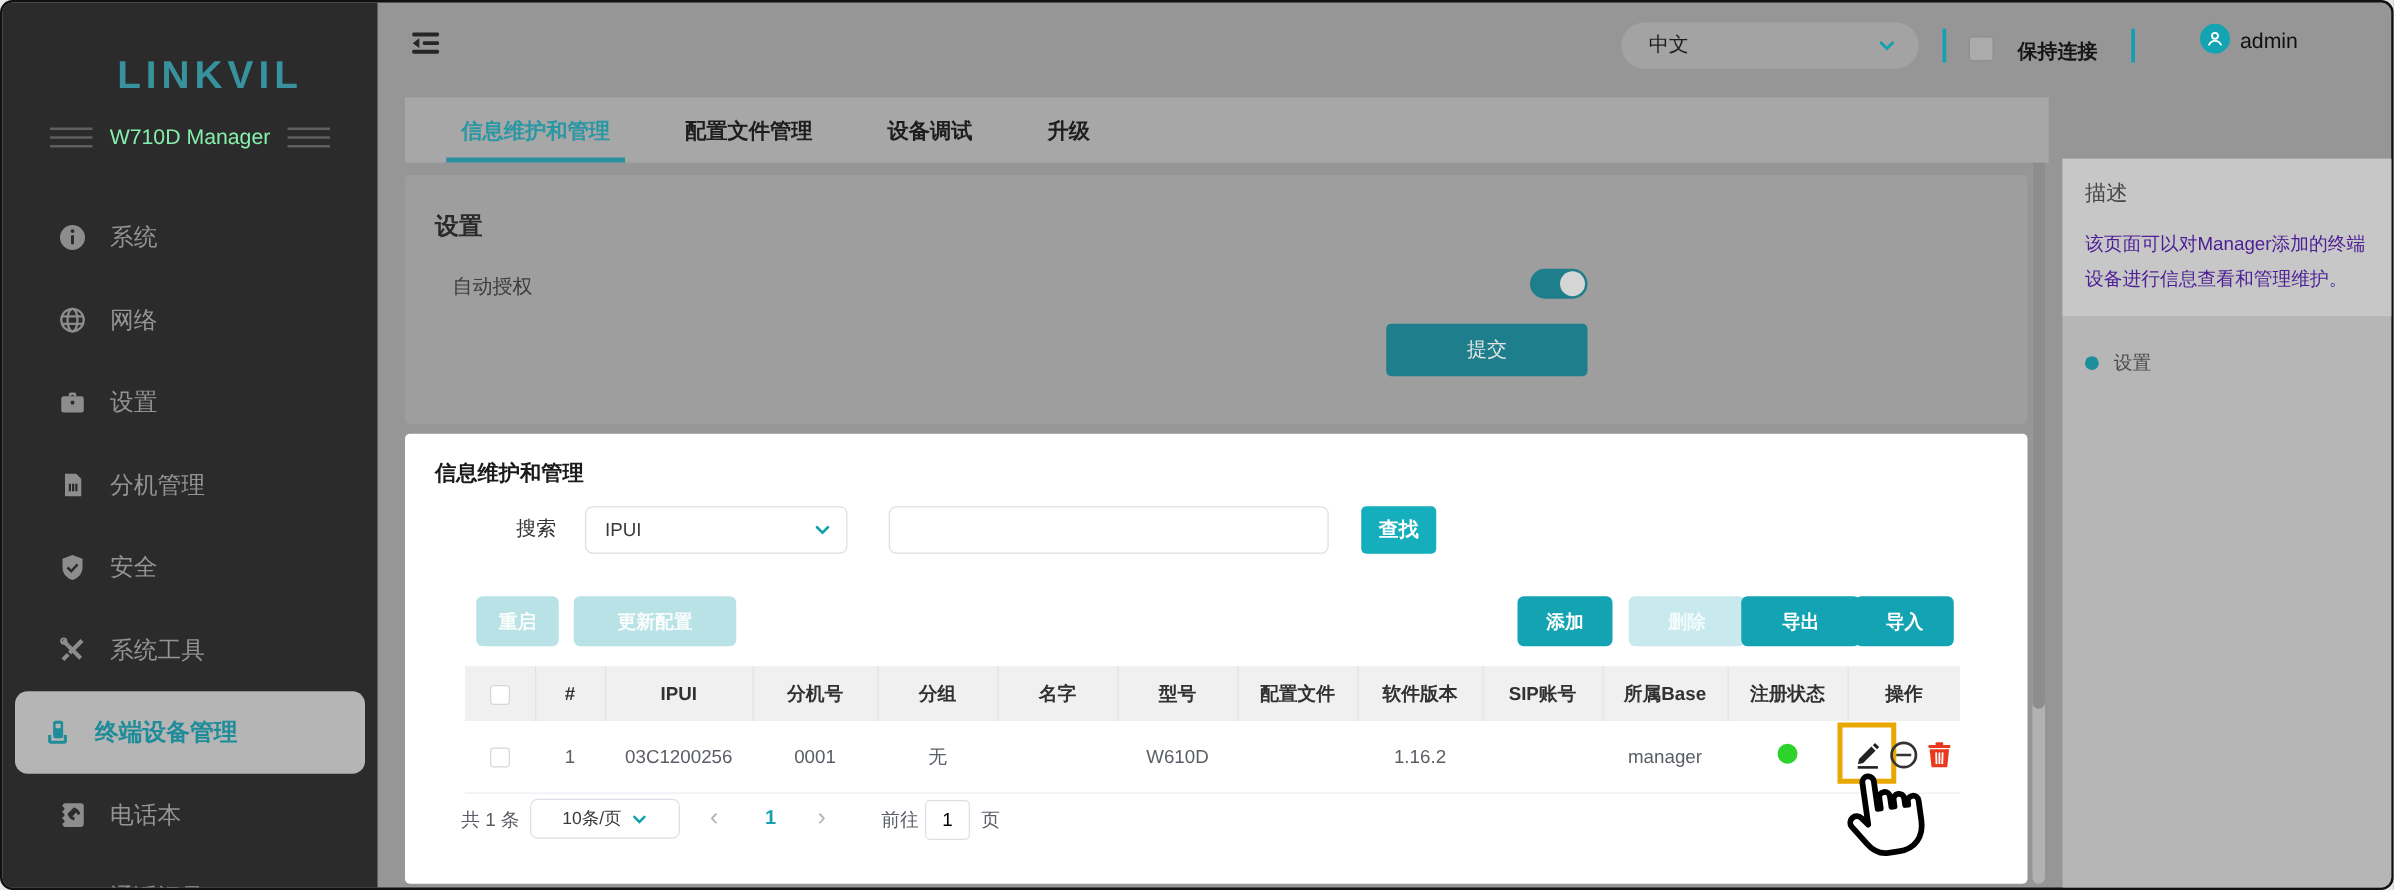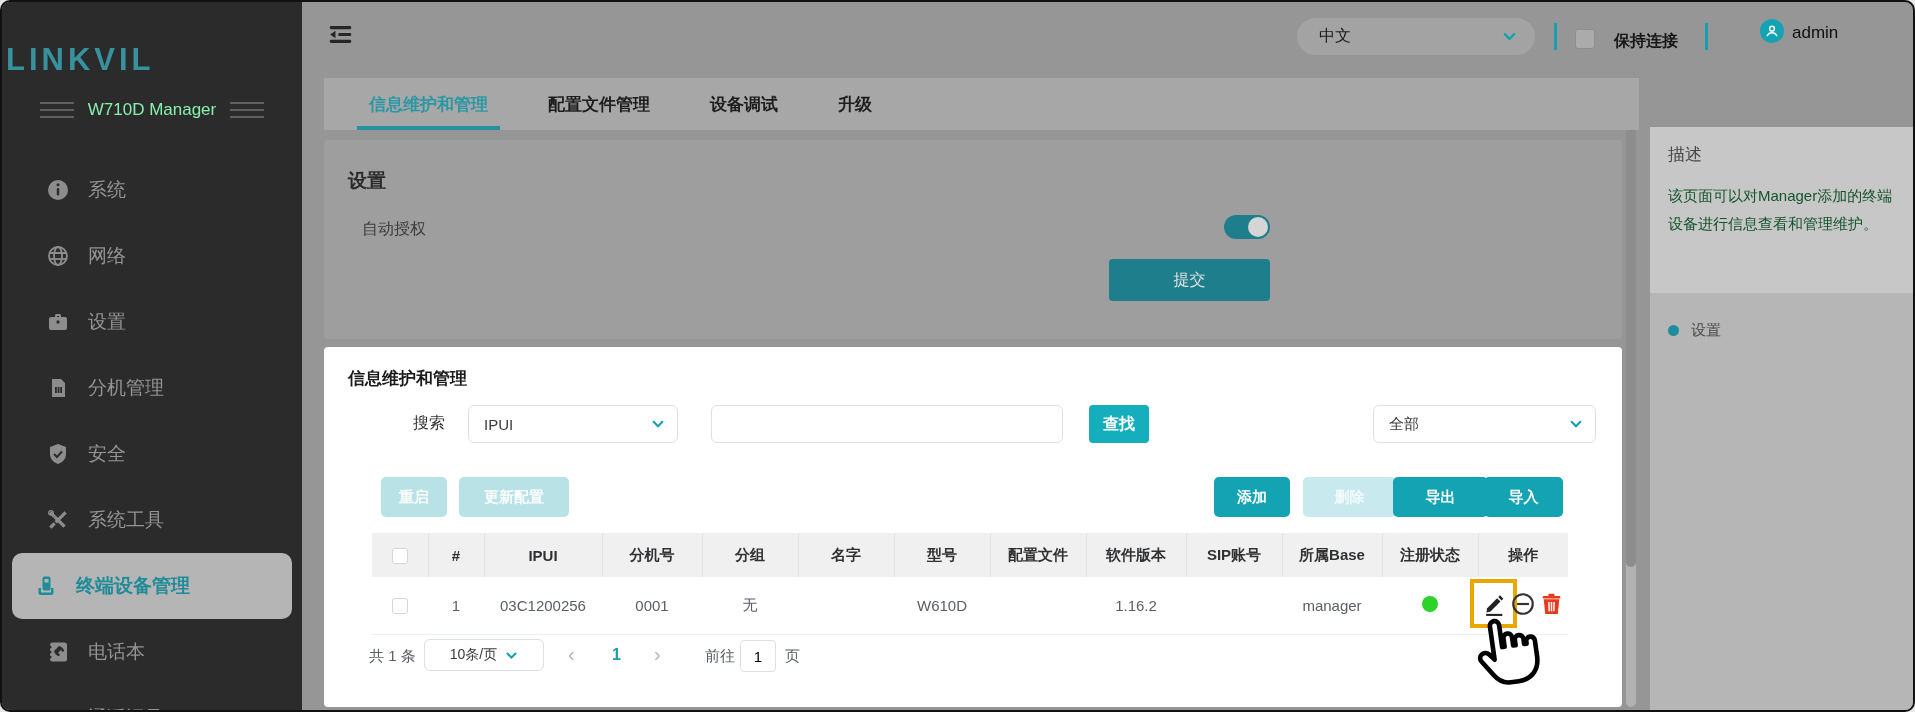--- a/index.html
+++ b/index.html
@@ -2,21 +2,21 @@
 <html><head>
 <meta charset="utf-8">
 <style>
   * { box-sizing: border-box; margin: 0; padding: 0; }
   body { font-family: "Liberation Sans", "DejaVu Sans", sans-serif; background:#e7e7e7; }
   .screen { position:relative; width:1915px; height:712px; background:#969696;
             border:2px solid #111; border-radius:10px; overflow:hidden; }
 
   
   .sidebar { position:absolute; left:0; top:0; width:300px; height:712px; background:#2b2b2b; z-index:5; }
-  .logo { position:absolute; top:40px; left:4px; width:300px; text-align:left;
+  .logo { position:absolute; top:40px; left:16px; width:300px; text-align:center;
           color:#37929e; font-size:31px; font-weight:bold; letter-spacing:4px; }
   .subtitle-row { position:absolute; top:98px; left:0; width:300px; display:flex; align-items:center; justify-content:center; gap:14px; }
   .subtitle { color:#86efac; font-size:17px; }
   .hlines { display:inline-flex; flex-direction:column; gap:5px; }
   .hlines i { display:block; width:34px; height:2px; background:#5f5f5f; }
   .nav { position:absolute; top:155px; left:0; width:300px; }
   .nav-item { height:66px; display:flex; align-items:center; padding-left:44px; gap:18px;
               color:#949494; font-size:19px; cursor:pointer; }
   .nav-item svg { width:24px; height:24px; flex:0 0 24px; }
   .nav-item.active { margin:0 10px; padding-left:22px; background:#b5b5b5; border-radius:10px;
@@ -70,21 +70,21 @@
   .search-input { position:absolute; left:351px; top:0; width:352px; height:38px; border:1px solid #dcdfe6;
                   border-radius:6px; padding:0 12px; font-size:15px; font-family:inherit; background:#fff; }
   .find-btn { position:absolute; left:729px; top:0; width:60px; height:38px; background:#14aebc; color:#fff;
               border:none; border-radius:4px; font-size:16px; font-weight:bold; cursor:pointer; font-family:inherit; }
   .actions-row { position:absolute; left:0; top:130px; width:100%; height:40px; }
   .act-btn { position:absolute; top:0; height:40px; border:none; border-radius:5px; color:#fff;
              font-size:15px; font-weight:bold; background:#13a3b2; cursor:pointer; font-family:inherit; }
   .act-btn.dis { background:#b9e2e7; color:#fbfdfd; cursor:default; }
   .act-btn.dis2 { background:#c8e9ee; color:#f2fbfc; cursor:default; }
   .b-reboot { left:57px; width:66px; }
-  .b-update { left:135px; width:110px; }
+  .b-update { left:135px; width:130px; }
   .b-add { left:890px; width:76px; }
   .b-del { left:979px; width:93px; }
   .b-export { left:1069px; width:95px; }
   .b-import { left:1160px; width:79px; }
 
   .dev-table { position:absolute; left:48px; top:186px; width:1196px; border-collapse:collapse; table-layout:fixed; }
   .dev-table th { height:44px; background:#f0f0f0; font-size:15px; font-weight:bold; color:#303133;
                   border-right:1px solid #e2e2e2; text-align:center; }
   .dev-table th:last-child { border-right:none; }
   .dev-table td { height:57px; font-size:15px; color:#5a5e66; text-align:center; border-bottom:1px solid #ebeef5; background:#fff; }
@@ -104,23 +104,23 @@
   .pg-next { position:absolute; left:330px; top:4px; color:#b1b3b8; font-size:20px; cursor:pointer; }
   .pg-goto-label { position:absolute; left:381px; top:8px; }
   .pg-goto-input { position:absolute; left:416px; top:1px; width:36px; height:32px; border:1px solid #dcdfe6;
                    border-radius:4px; text-align:center; font-size:15px; font-family:inherit; }
   .pg-page-label { position:absolute; left:461px; top:8px; }
 
   
   .scrollbar { position:absolute; left:1624px; top:125px; width:10px; height:580px; background:#b2b2b2; border-radius:5px; z-index:3; }
   .scroll-thumb { position:absolute; left:0; top:0; width:10px; height:440px; background:#8d8d8d; border-radius:5px; cursor:pointer; }
   .desc-panel { position:absolute; left:1648px; top:125px; width:265px; height:587px; background:#b6b6b6; z-index:3; }
-  .desc-box { width:100%; height:166px; background:#c7c7c7; padding:16px 16px 0 18px; }
+  .desc-box { width:100%; height:126px; background:#c7c7c7; padding:16px 16px 0 18px; }
   .desc-title { font-size:17px; color:#474747; }
-  .desc-text { margin-top:16px; font-size:15px; line-height:1.85; color:#14532d; width:235px; }
+  .desc-text { margin-top:16px; font-size:15px; line-height:1.85; color:#4c1d95; width:235px; }
   .desc-bullet { display:flex; align-items:center; gap:12px; margin:28px 0 0 18px; }
   .bullet-dot { width:11px; height:11px; border-radius:50%; background:#1d8e9b; }
   .desc-bullet span { font-size:15px; color:#4a4a4a; }
 
   
   .hand-cursor { position:absolute; left:1464px; top:610px; width:76px; height:74px; z-index:60; transform:rotate(-8deg); }
 </style>
 </head>
 <body>
 
@@ -281,27 +281,20 @@
       <span class="search-label">搜索</span>
       <div class="sel sel-search">
         <span>IPUI</span>
         <span class="spacer"></span>
         <svg width="14" height="14" viewBox="0 0 16 16" fill="none" stroke="#14a0b0" stroke-width="2.4" stroke-linecap="round">
             <path d="M3 5.5l5 5 5-5"></path>
           </svg>
       </div>
       <input class="search-input" value="" style="">
       <button class="find-btn">查找</button>
-      <div class="sel sel-filter">
-        <span>全部</span>
-        <span class="spacer"></span>
-        <svg width="14" height="14" viewBox="0 0 16 16" fill="none" stroke="#14a0b0" stroke-width="2.4" stroke-linecap="round">
-            <path d="M3 5.5l5 5 5-5"></path>
-          </svg>
-      </div>
     </div>
 
     <div class="actions-row">
       <button class="act-btn dis b-reboot">重启</button>
       <button class="act-btn dis b-update">更新配置</button>
       <button class="act-btn b-add">添加</button>
       <button class="act-btn dis2 b-del">删除</button>
       <button class="act-btn b-export">导出</button>
       <button class="act-btn b-import">导入</button>
     </div>

